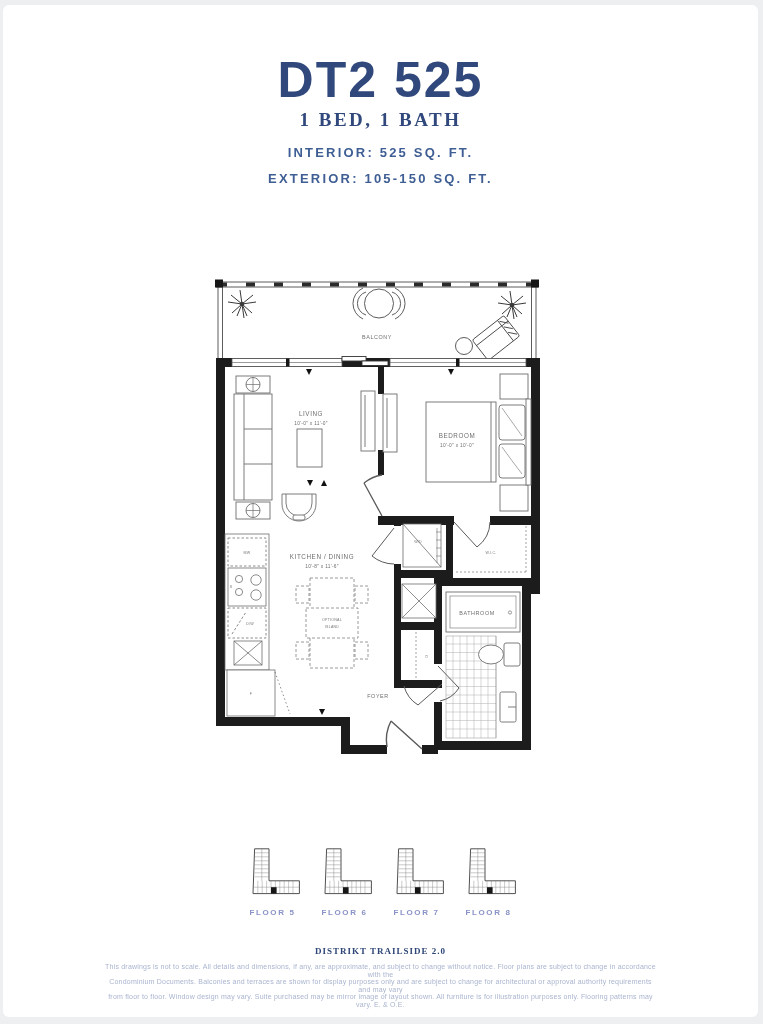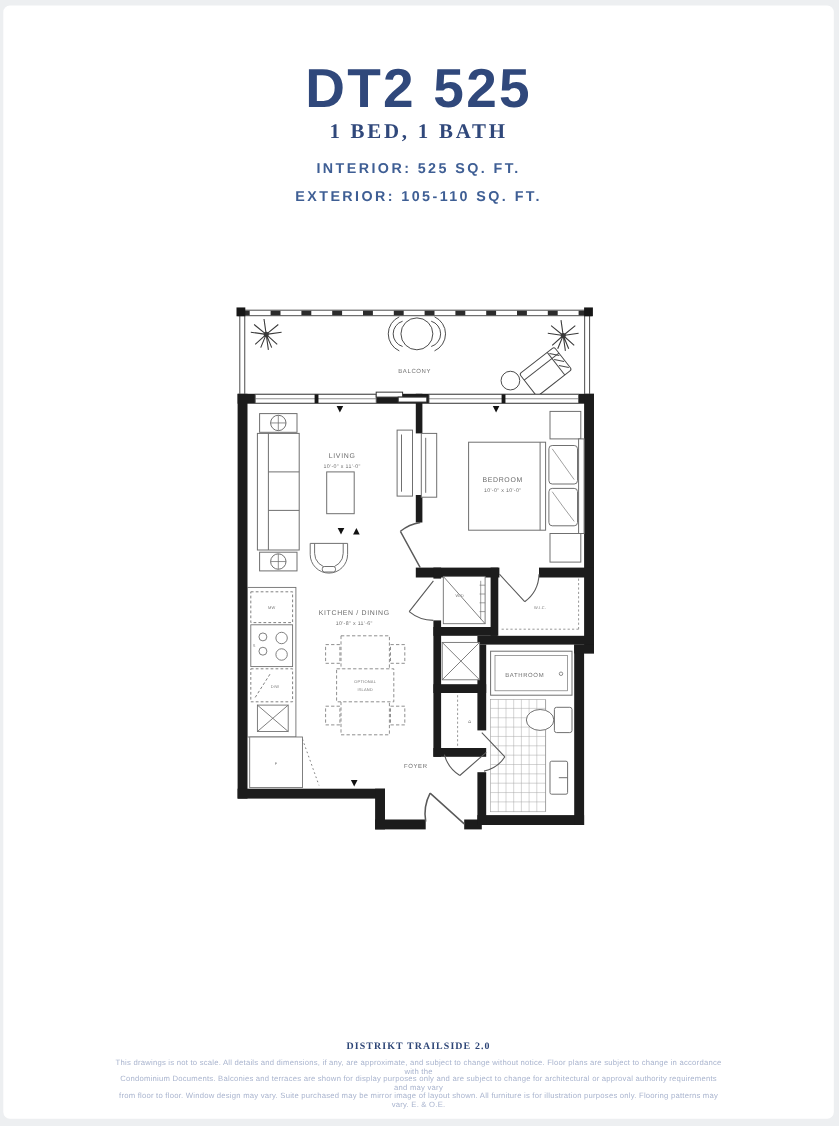--- a/index.html
+++ b/index.html
@@ -25,21 +25,21 @@
 </style>
 </head>
 <body>
 
 <div class="page">
 
   <div class="header">
     <div class="unit-code">DT2 525</div>
     <div class="unit-type">1 BED, 1 BATH</div>
     <div class="spec first">INTERIOR: 525 SQ. FT.</div>
-    <div class="spec">EXTERIOR: 105-110 SQ. FT.</div>
+    <div class="spec">EXTERIOR: 105-150 SQ. FT.</div>
   </div>
 
   <svg id="plan" viewBox="0 0 372 522">
 
     <g>
       <line x1="22" y1="24" x2="344" y2="24" stroke="#4a4a4a" stroke-width="0.9"></line>
       <line x1="22" y1="29" x2="344" y2="29" stroke="#4a4a4a" stroke-width="0.9"></line>
       <line x1="24" y1="26.5" x2="342" y2="26.5" stroke="#2b2b2b" stroke-width="4" stroke-dasharray="9 19"></line>
       <line x1="24" y1="24" x2="24" y2="100" stroke="#4a4a4a" stroke-width="0.9"></line>
       <line x1="28.5" y1="29" x2="28.5" y2="100" stroke="#4a4a4a" stroke-width="0.9"></line>
@@ -250,20 +250,46 @@
       <symbol id="kp" viewBox="0 0 80 62">
         <path d="M17 2 H35 V42 H73 V58 H15 Z" fill="#fff" stroke="#4a4a4a" stroke-width="1.2"></path>
         <path d="M17 7H35 M17 12H35 M17 17H35 M17 22H35 M17 27H35 M17 32H35 M17 37H35 M26 2V42
                  M21 42V58 M26.5 42V58 M32 42V58 M37.5 42V58 M43 42V58 M48.5 42V58 M54 42V58 M59.5 42V58 M65 42V58
                  M15 50H73" stroke="#7a7a7a" stroke-width="0.5" fill="none"></path>
         <rect x="37.5" y="50" width="7" height="8" fill="#161616"></rect>
       </symbol>
     </defs>
   </svg>
 
+  <div class="keyplans">
+    <div class="kp">
+      <svg viewBox="0 0 80 62">
+          <use href="#kp"></use>
+        </svg>
+      <div class="kp-label">FLOOR 5</div>
+    </div>
+    <div class="kp">
+      <svg viewBox="0 0 80 62">
+          <use href="#kp"></use>
+        </svg>
+      <div class="kp-label">FLOOR 6</div>
+    </div>
+    <div class="kp">
+      <svg viewBox="0 0 80 62">
+          <use href="#kp"></use>
+        </svg>
+      <div class="kp-label">FLOOR 7</div>
+    </div>
+    <div class="kp">
+      <svg viewBox="0 0 80 62">
+          <use href="#kp"></use>
+        </svg>
+      <div class="kp-label">FLOOR 8</div>
+    </div>
+  </div>
 
   <div class="brand">DISTRIKT TRAILSIDE 2.0</div>
 
   <div class="disclaimer">
     <div>This drawings is not to scale. All details and dimensions, if any, are approximate, and subject to change without notice. Floor plans are subject to change in accordance with the</div>
     <div>Condominium Documents. Balconies and terraces are shown for display purposes only and are subject to change for architectural or approval authority requirements and may vary</div>
     <div>from floor to floor. Window design may vary. Suite purchased may be mirror image of layout shown. All furniture is for illustration purposes only. Flooring patterns may vary. E. &amp; O.E.</div>
   </div>
 
 </div>

